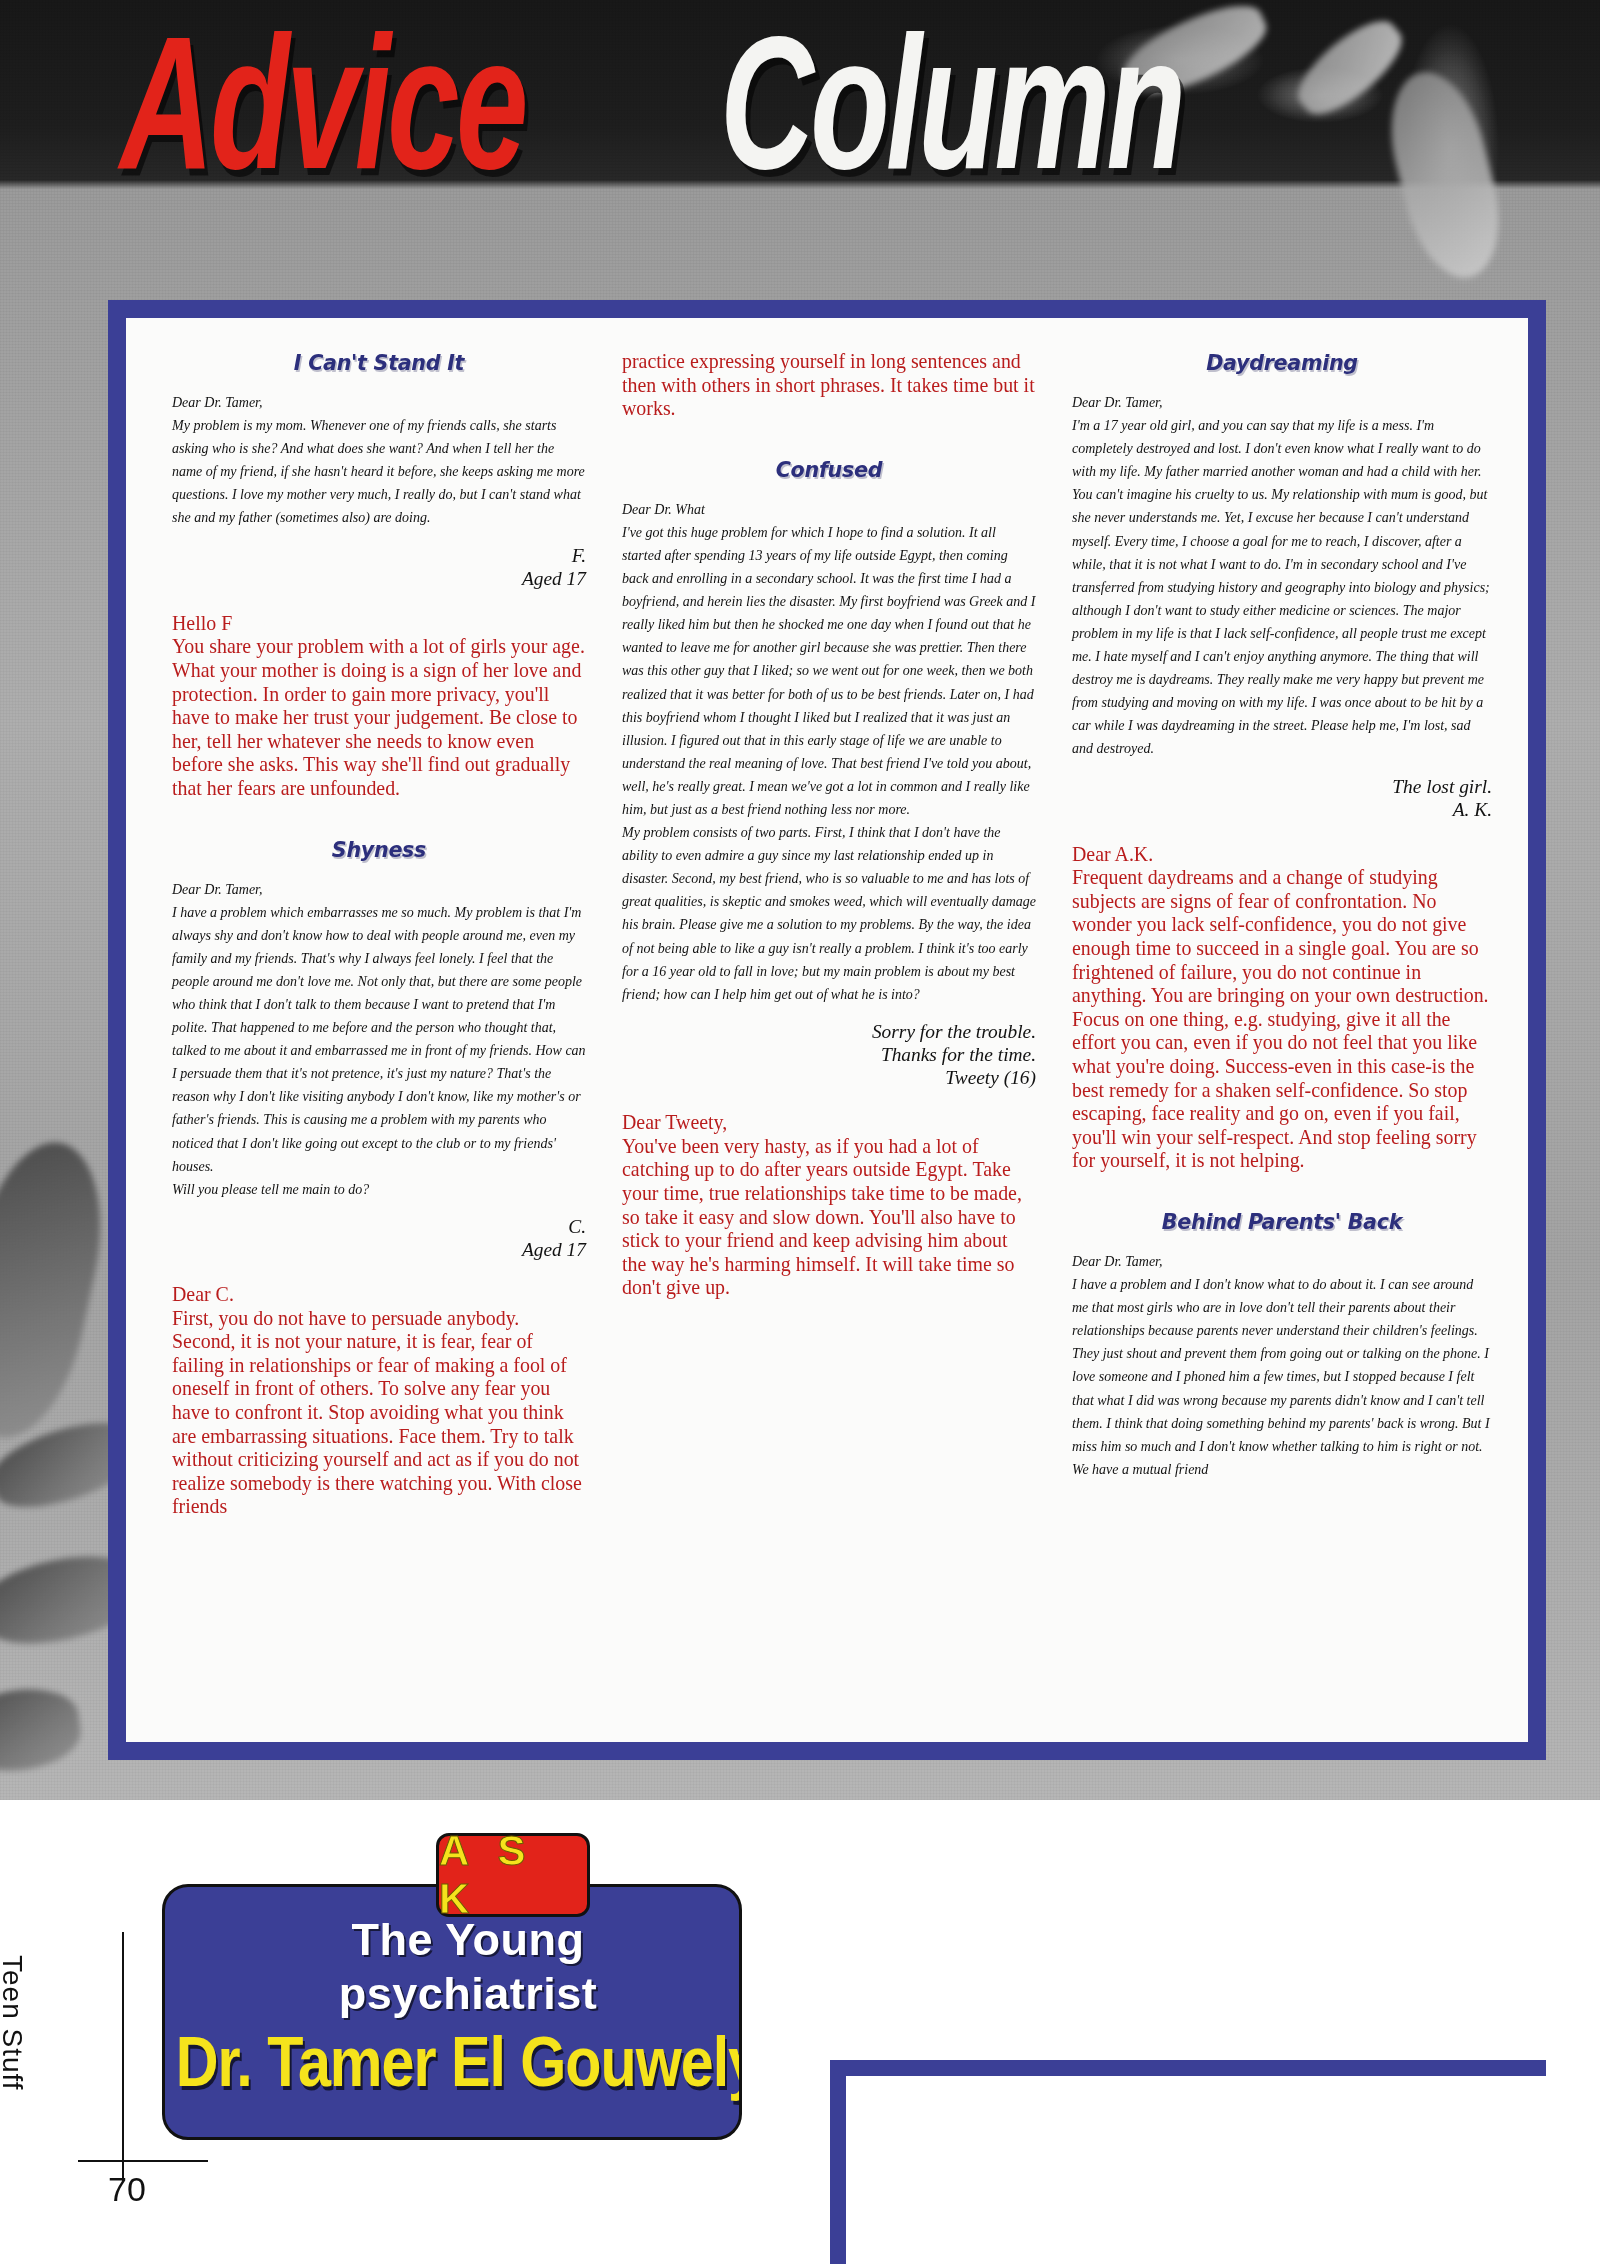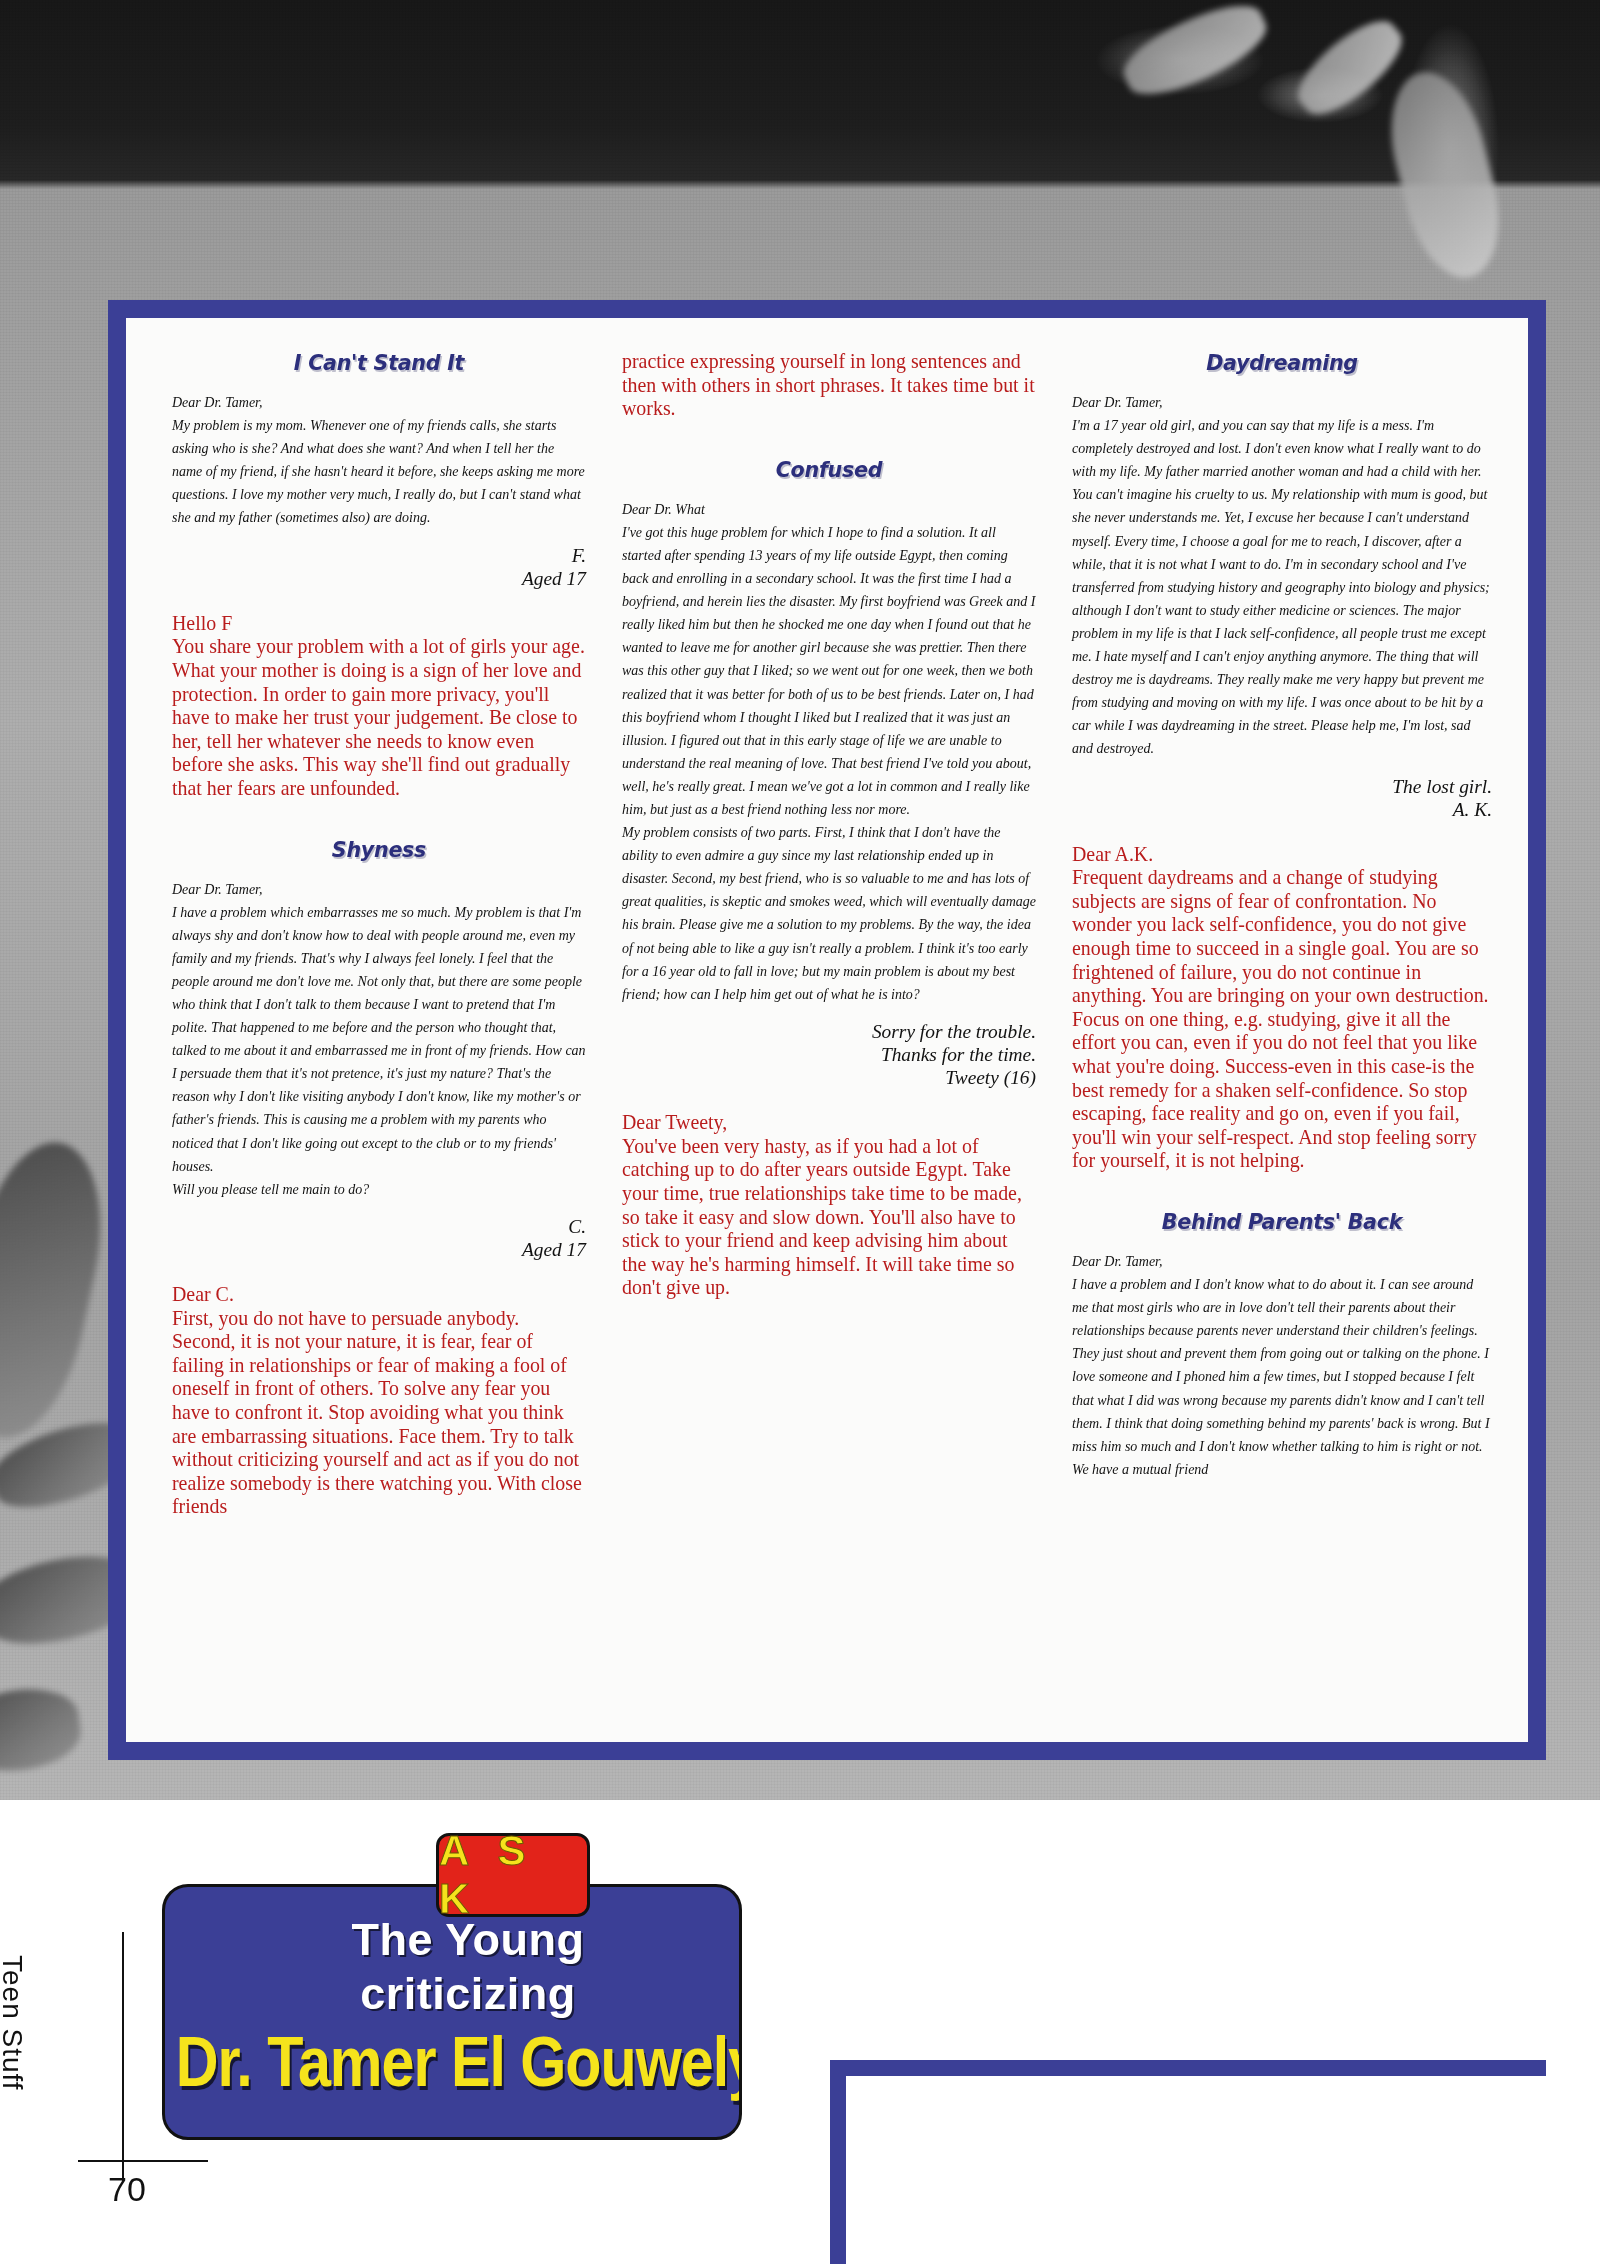--- a/index.html
+++ b/index.html
@@ -105,20 +105,24 @@
 
   <div class="photo-bg"></div>
   <div class="blob" style="left:-30px;top:1140px;width:120px;height:300px;transform:rotate(12deg);"></div>
   <div class="blob" style="left:-10px;top:1430px;width:150px;height:70px;transform:rotate(-18deg);"></div>
   <div class="blob" style="left:-20px;top:1560px;width:160px;height:80px;transform:rotate(-12deg);"></div>
   <div class="blob" style="left:-40px;top:1690px;width:120px;height:80px;transform:rotate(-8deg);"></div>
   <div class="blob" style="left:1120px;top:20px;width:150px;height:60px;transform:rotate(-25deg);background:linear-gradient(150deg,#8f8f8f,#cfcfcf);"></div>
   <div class="blob" style="left:1290px;top:40px;width:120px;height:55px;transform:rotate(-40deg);background:linear-gradient(150deg,#9a9a9a,#d6d6d6);"></div>
   <div class="blob" style="left:1400px;top:70px;width:90px;height:210px;transform:rotate(-14deg);background:linear-gradient(160deg,#8a8a8a,#d0d0d0);"></div>
 
+  <div class="masthead">
+    <div class="mast-word mast-advice">Advice</div>
+    <div class="mast-word mast-column">Column</div>
+  </div>
 
   <div class="blue-frame"></div>
   <div class="white-body"></div>
   <div class="blue-bottom-rule"></div>
   <div class="blue-bottom-rule2"></div>
 
   <div class="cols">
     <div class="col c1">
         <div class="sec-head">I Can't Stand It</div>
         <div class="gap-s"></div>
@@ -177,21 +181,21 @@
         <p class="letter">I have a problem and I don't know what to do about it. I can see around me that most girls who are in love don't tell their parents about their relationships because parents never understand their children's feelings. They just shout and prevent them from going out or talking on the phone. I love someone and I phoned him  a few times, but I stopped because I felt that what I did was wrong because my parents didn't know and I can't tell them. I think that doing something behind my parents' back is wrong. But I miss him so much and I don't know whether talking to him is right or not. We have a mutual friend</p>
       </div>
   </div>
 
   <div class="ask-badge">
     <span>A S K</span>
   </div>
 
   <div class="logo-box">
     <div class="logo-l1">The Young</div>
-    <div class="logo-l2">criticizing</div>
+    <div class="logo-l2">psychiatrist</div>
     <div class="logo-l3">Dr. Tamer El Gouwely</div>
   </div>
 
   <div class="folio-rule-v"></div>
   <div class="folio-rule-h"></div>
   <div class="teen-stuff">Teen Stuff</div>
   <div class="folio-num">70</div>
 
 </div>
 

